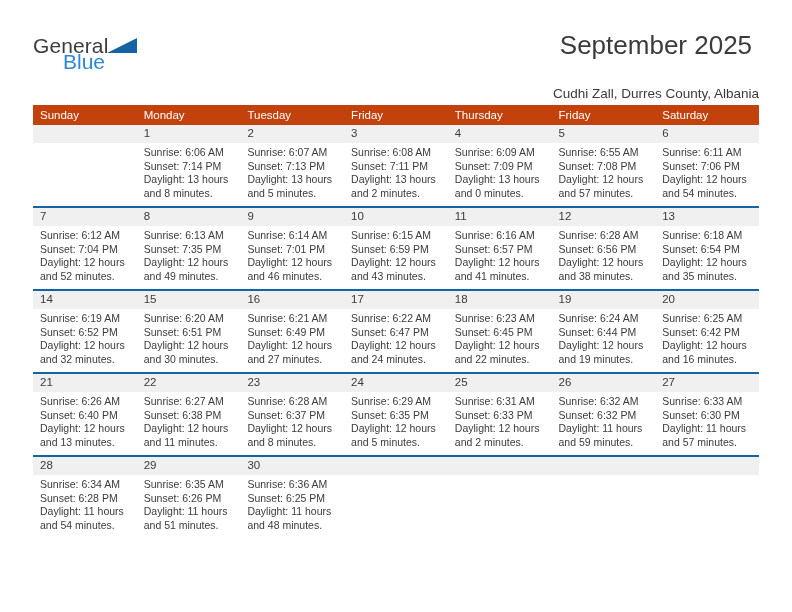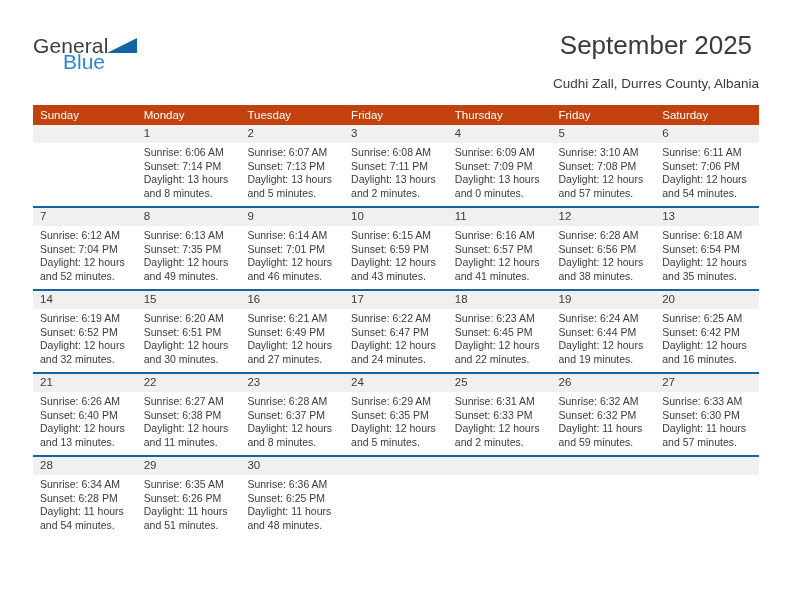--- a/index.html
+++ b/index.html
@@ -74,21 +74,21 @@
     color: #34495e;
     font-weight: normal;
     line-height: 34px;
     white-space: nowrap;
     color: #3b3b3b;
   }
   .cal-sub {
     font-size: 13.5px;
     color: #3b3b3b;
     line-height: 20px;
-    margin-top: 12px;
+    margin-top: 22px;
     white-space: nowrap;
   }
 
   
   .cal {
     position: absolute;
     left: 33px;
     top: 105px;
     width: 726px;
     border-collapse: collapse;
@@ -222,21 +222,21 @@
                 <div>Sunset: 7:09 PM</div>
                 <div>Daylight: 13 hours</div>
                 <div>and 0 minutes.</div>
               </div>
             </div>
           </td>
           <td>
             <div class="cell-inner">
               <div class="daynum">5</div>
               <div class="details">
-                <div>Sunrise: 3:10 AM</div>
+                <div>Sunrise: 6:55 AM</div>
                 <div>Sunset: 7:08 PM</div>
                 <div>Daylight: 12 hours</div>
                 <div>and 57 minutes.</div>
               </div>
             </div>
           </td>
           <td>
             <div class="cell-inner">
               <div class="daynum">6</div>
               <div class="details">

